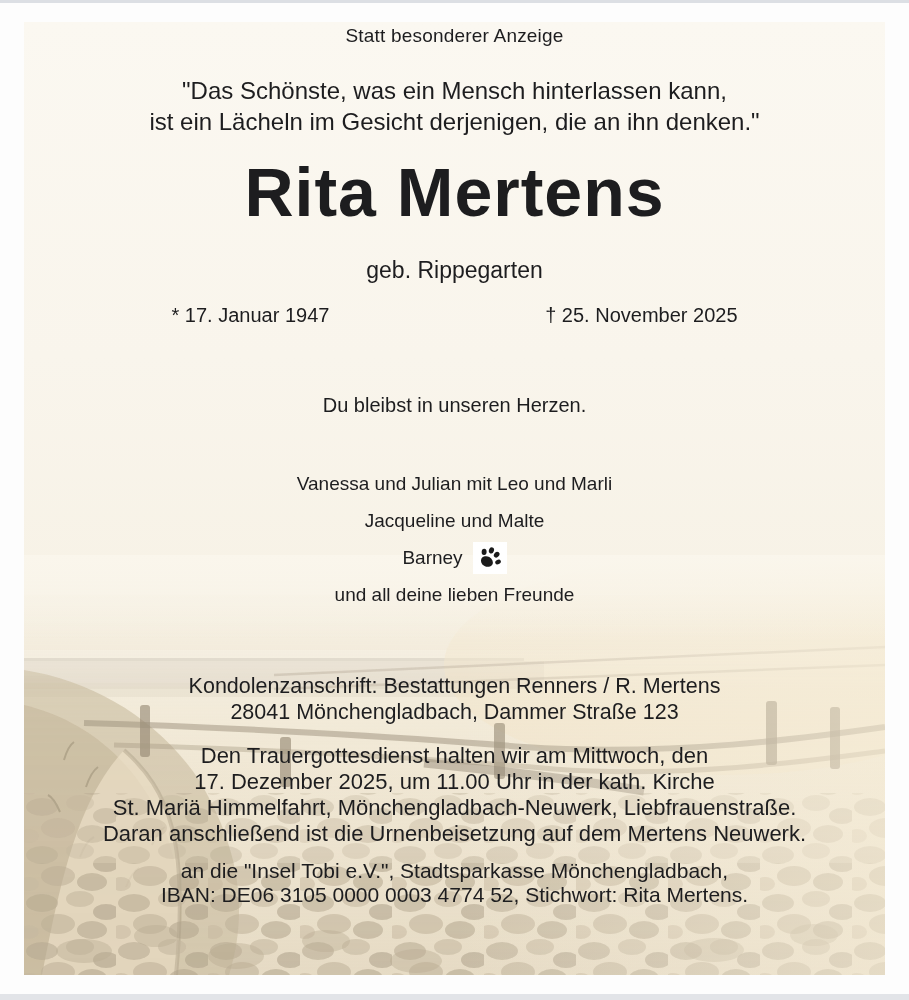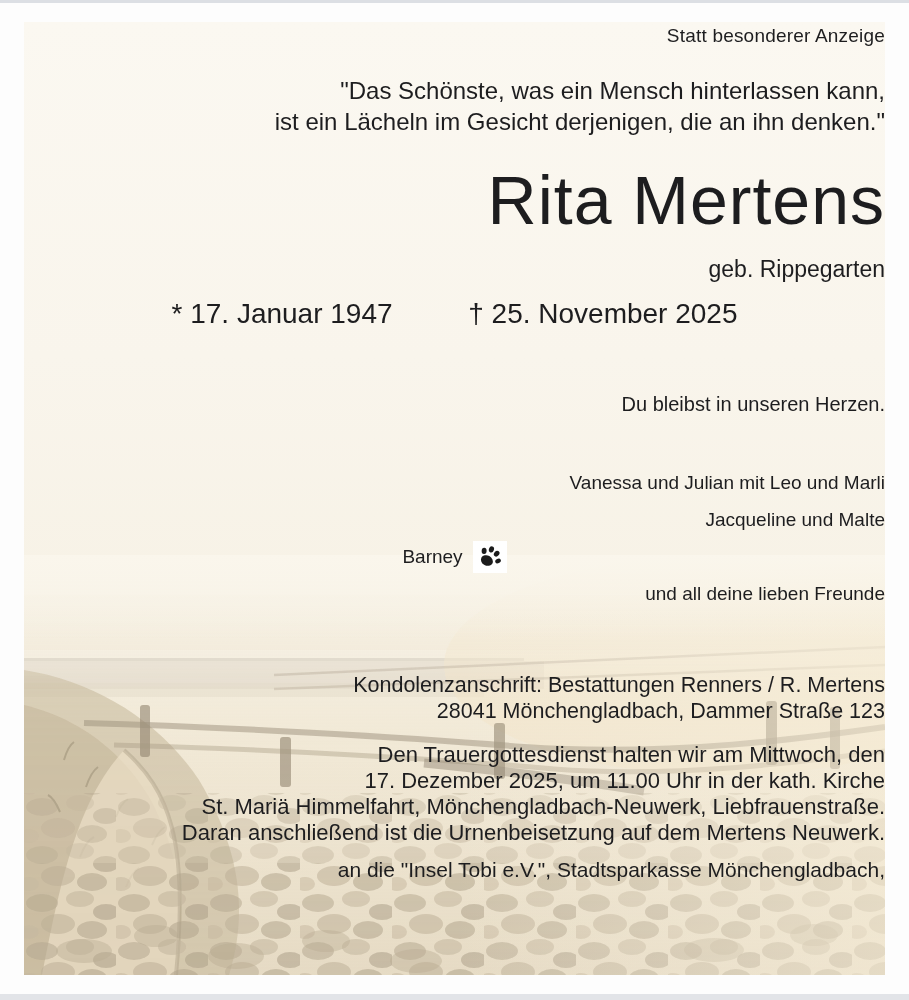--- a/index.html
+++ b/index.html
@@ -34,52 +34,52 @@
   }
   .scene {
     position: absolute;
     left: 0; right: 0; bottom: 0;
     width: 100%; height: 420px;
     display: block;
   }
   .content {
     position: relative;
     width: 100%; height: 100%;
-    text-align: right;
+    text-align: center;
   }
 
   .statt {
     padding-top: 2px;
     font-size: 19px;
     line-height: 24px;
     letter-spacing: 0.2px;
   }
   .quote {
     margin-top: 27px;
     font-size: 24px;
     line-height: 31px;
   }
   .name {
-    margin-top: 24px;
+    margin-top: 16px;
     font-size: 68px;
     line-height: 78px;
-    font-weight: normal;
+    font-weight: bold;
     letter-spacing: 1px;
   }
   .geb {
-    margin-top: 16px;
+    margin-top: 25px;
     font-size: 23px;
     line-height: 28px;
   }
   .dates {
     width: 566px;
     margin: 16px auto 0;
     display: flex;
     justify-content: space-between;
-    font-size: 28px;
+    font-size: 20px;
     line-height: 30px;
   }
   .farewell {
     margin-top: 60px;
     font-size: 20px;
     line-height: 31px;
   }
   .family {
     margin-top: 44px;
     font-size: 19px;
@@ -257,19 +257,20 @@
 
       <div class="service">
         <div>Den Trauergottesdienst halten wir am Mittwoch, den</div>
         <div>17. Dezember 2025, um 11.00 Uhr in der kath. Kirche</div>
         <div>St. Mariä Himmelfahrt, Mönchengladbach-Neuwerk, Liebfrauenstraße.</div>
         <div>Daran anschließend ist die Urnenbeisetzung auf dem Mertens Neuwerk.</div>
       </div>
 
       <div class="donation">
         <div>an die "Insel Tobi e.V.", Stadtsparkasse Mönchengladbach,</div>
+        <div>IBAN: DE06 3105 0000 0003 4774 52, Stichwort: Rita Mertens.</div>
       </div>
 
     </div>
   </div>
 
   <div class="edge-bottom"></div>
 </div>
 
 </body></html>

